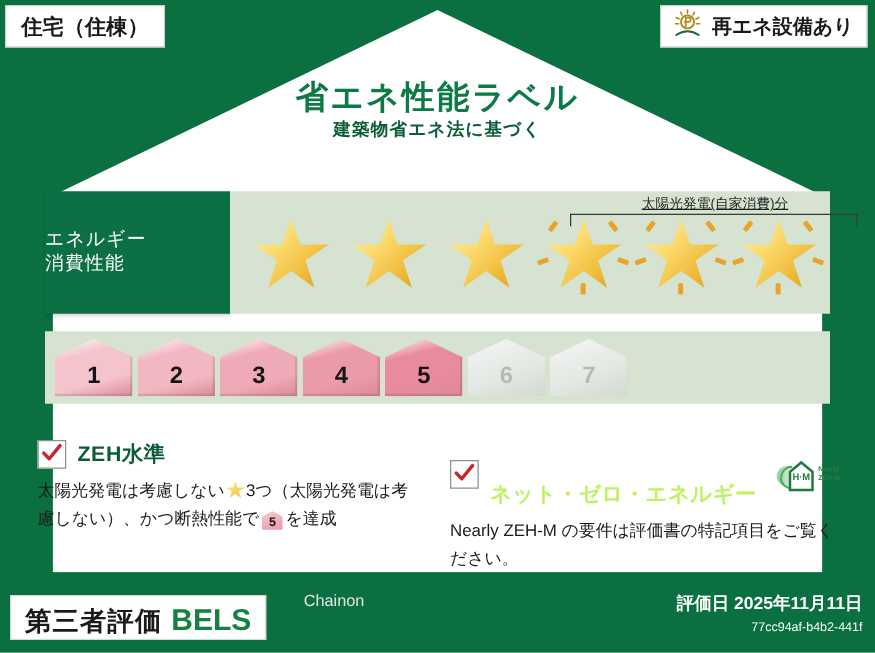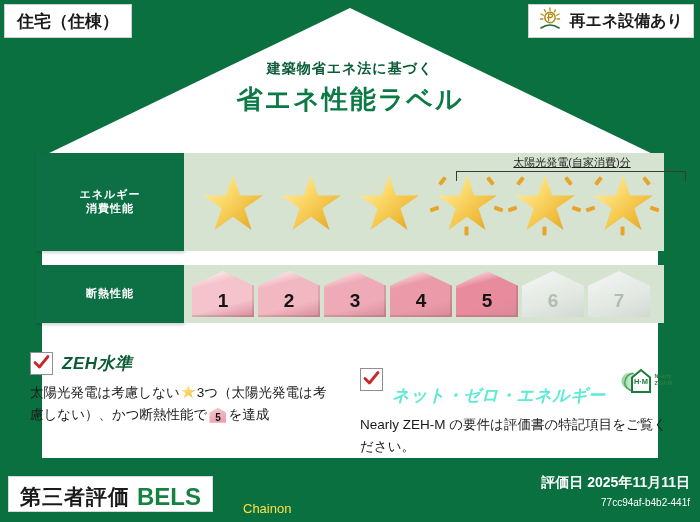--- a/index.html
+++ b/index.html
@@ -57,23 +57,23 @@
   
   .rating-row{
     position:absolute;display:flex;align-items:stretch;
   }
   #row-energy{left:36px;top:153px;width:628px;height:98px;}
   #row-insul{left:36px;top:265px;width:628px;height:58px;}
 
   .row-label{
     width:148px;flex:0 0 148px;
     background:#0c7044;
-    color:#ffffff;font-weight:bold;
-    display:flex;flex-direction:column;align-items:center;justify-content:center;
-    font-size:11px;line-height:1.25;letter-spacing:1px;
+    color:#ffffff;font-weight:normal;
+    display:flex;flex-direction:column;align-items:flex-start;justify-content:center;
+    font-size:15px;line-height:1.25;letter-spacing:1px;
     box-shadow:1px 2px 3px rgba(0,0,0,0.18);
   }
   .row-body{
     flex:1;background:#d5e3d0;position:relative;
   }
 
   
   #stars-wrap{
     position:absolute;left:0;top:0;right:0;bottom:0;
     display:flex;align-items:center;padding-left:10px;
@@ -133,22 +133,22 @@
   .check-block{position:absolute;width:300px;}
   #check-left{left:30px;top:352px;}
   #check-right{left:360px;top:352px;width:320px;}
 
   .check-head{display:flex;align-items:center;gap:9px;margin-bottom:7px;}
   .checkbox{
     width:21px;height:21px;flex:0 0 21px;border:1px solid #909090;
     background:#fff;position:relative;
   }
   .checkbox svg{position:absolute;left:1px;top:0px;}
-  .check-title{font-size:17px;font-weight:bold;color:#0b5c36;letter-spacing:0.5px;font-style:italic;}
-  .check-title.dark{color:#5eead4;margin-top:32px;}
+  .check-title{font-size:17px;font-weight:bold;color:#0b5c36;letter-spacing:0.5px;}
+  .check-title.dark{color:#bef264;margin-top:32px;}
   .check-body{
     font-size:13.5px;color:#1a1a1a;line-height:1.62;letter-spacing:0px;
   }
   .inline-star{
     display:inline-block;width:15px;height:14px;vertical-align:-2px;margin:0 1px;
     background:linear-gradient(135deg,#fdf0b8 0%,#fbd96b 40%,#eeba3a 100%);
     clip-path:polygon(50% 0%,61.8% 35.5%,100% 35.5%,69% 57.5%,80.9% 95%,50% 72%,19.1% 95%,31% 57.5%,0% 35.5%,38.2% 35.5%);
   }
   .inline-grade{
     display:inline-block;width:17px;height:15px;vertical-align:-2px;margin:0 2px;
@@ -171,22 +171,22 @@
   
   #bels-box{
     position:absolute;left:8px;bottom:10px;height:36px;
     background:#ffffff;border:1px solid #d8d8d8;
     display:flex;align-items:flex-end;padding:0 11px;
     font-size:21px;font-weight:bold;color:#1a1a1a;letter-spacing:1px;
     box-sizing:border-box;
   }
   #bels-word{color:#17813f;font-size:24px;margin-left:7px;letter-spacing:0px;}
   #chainon{
-    position:absolute;left:243px;bottom:6px;
-    color:#fde047;font-size:13px;
+    position:absolute;left:243px;bottom:34px;
+    color:#e5e5e5;font-size:13px;
   }
   #eval-date{
     position:absolute;right:10px;bottom:30px;
     color:#ffffff;font-size:14px;font-weight:bold;letter-spacing:0px;
   }
   #eval-id{
     position:absolute;right:10px;bottom:14px;
     color:#ffffff;font-size:10px;letter-spacing:0px;
   }
 </style>
@@ -215,22 +215,22 @@
         </g>
         <circle cx="13" cy="10.5" r="5.2" fill="none" stroke="#b08a14" stroke-width="1.5"></circle>
         <path d="M10.6 10.5 h3.2 a1.7 1.7 0 0 0 0 -3.4 h-2.2 v6.8" fill="none" stroke="#b08a14" stroke-width="1.3" stroke-linecap="round"></path>
         <path d="M4 21 Q13 15 22 21" fill="none" stroke="#1f6b3a" stroke-width="1.6" stroke-linecap="round"></path>
       </svg>
     </span>
     <span>再エネ設備あり</span>
   </div>
 
   <div id="title-block">
+    <div id="title-main">省エネ性能ラベル</div>
     <div id="title-sub">建築物省エネ法に基づく</div>
-    <div id="title-main">省エネ性能ラベル</div>
   </div>
 
   <div id="row-energy" class="rating-row">
     <div class="row-label">
       <span>エネルギー</span>
       <span>消費性能</span>
     </div>
     <div class="row-body">
       <div id="solar-note">太陽光発電(自家消費)分</div>
       <div id="solar-bracket"></div>
@@ -266,23 +266,20 @@
             <span class="sparkle" style="left: 2px; top: 44px; transform: rotate(-20deg);"></span>
             <span class="sparkle" style="left: 66px; top: 44px; transform: rotate(20deg);"></span>
             <span class="sparkle" style="left: 34px; top: 66px; transform: rotate(90deg);"></span>
             <div class="star-shape"></div>
           </div>
         </div>
     </div>
   </div>
 
   <div id="row-insul" class="rating-row">
-    <div class="row-label">
-      <span>断熱性能</span>
-    </div>
     <div class="row-body">
       <div id="grades-wrap">
           <div class="grade on">
             <span class="badge-bg" style="background: linear-gradient(165deg, rgb(255, 255, 255) 0%, rgb(244, 195, 203) 30%, rgb(244, 195, 203) 70%, rgb(217, 138, 155) 100%);"></span>
             <span class="badge-txt">1</span>
           </div>
           <div class="grade on">
             <span class="badge-bg" style="background: linear-gradient(165deg, rgb(255, 255, 255) 0%, rgb(242, 184, 194) 30%, rgb(242, 184, 194) 70%, rgb(217, 138, 155) 100%);"></span>
             <span class="badge-txt">2</span>
           </div>

